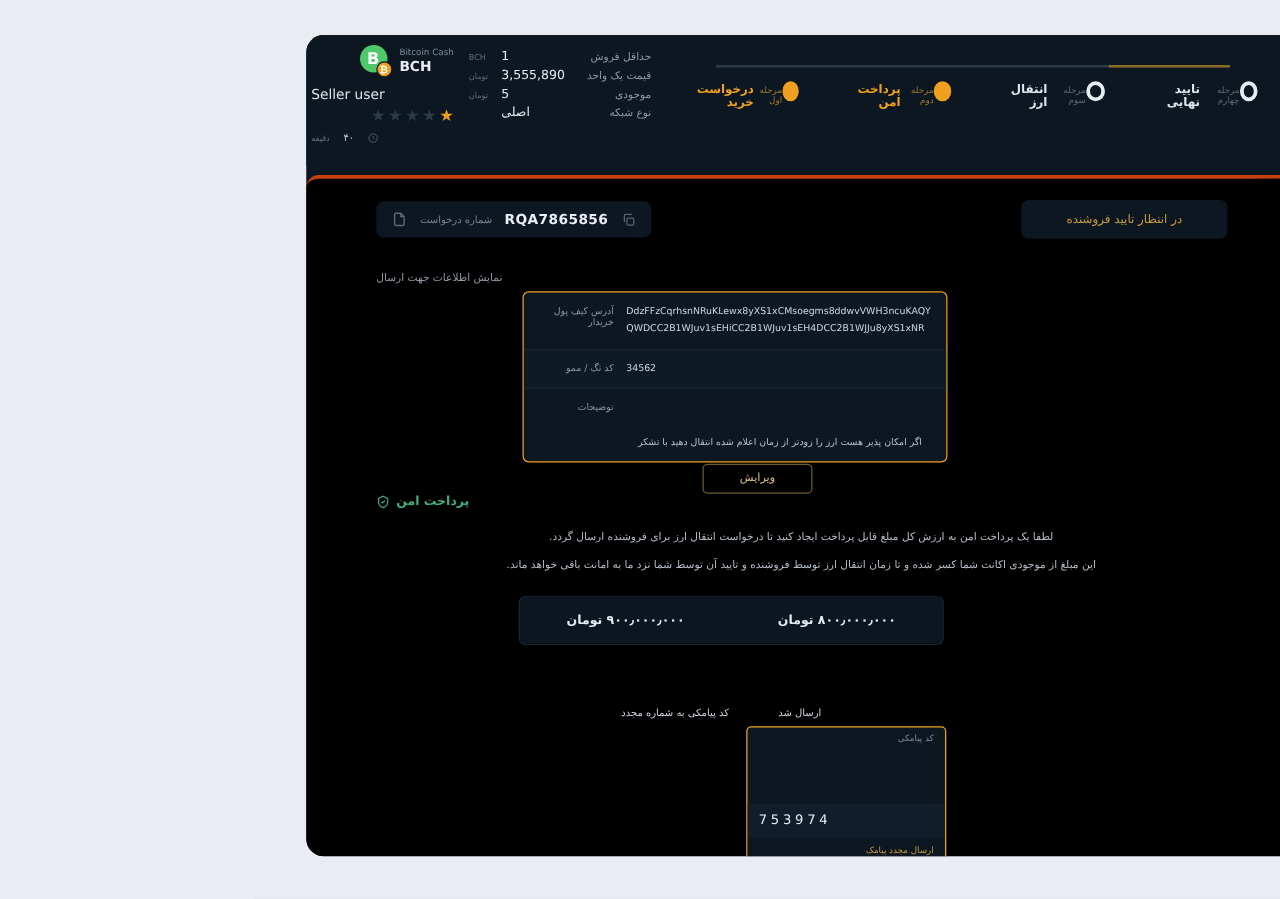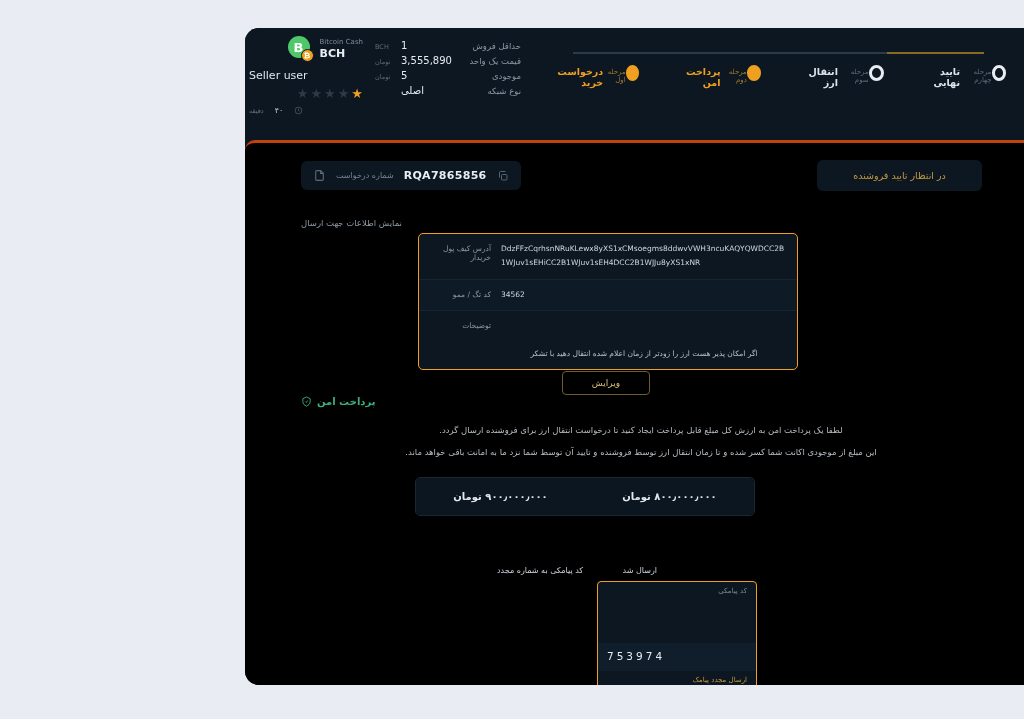--- a/index.html
+++ b/index.html
@@ -258,21 +258,21 @@
     left: 56px;
     font-size: 8.5px;
     color: #8e99a4;
   }
 
   
   .info-box {
     position: absolute;
     top: 90px;
     left: 173px;
-    width: 380px;
+    width: 340px;
     border: 1.6px solid #f0a020;
     border-radius: 5px;
     background: #0c1722;
     overflow: hidden;
   }
   .info-row {
     display: flex;
     flex-direction: row-reverse;
     align-items: flex-start;
     padding: 8px 10px;

